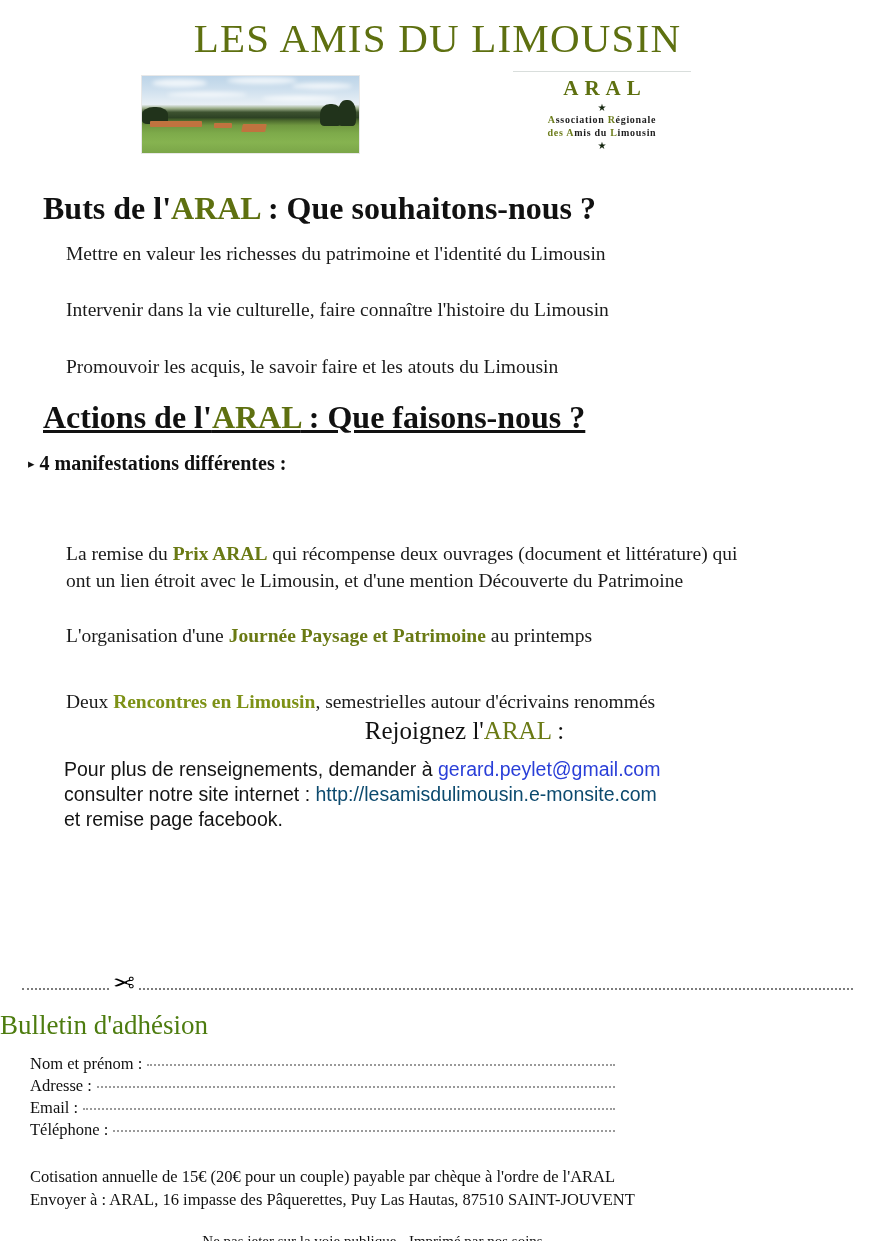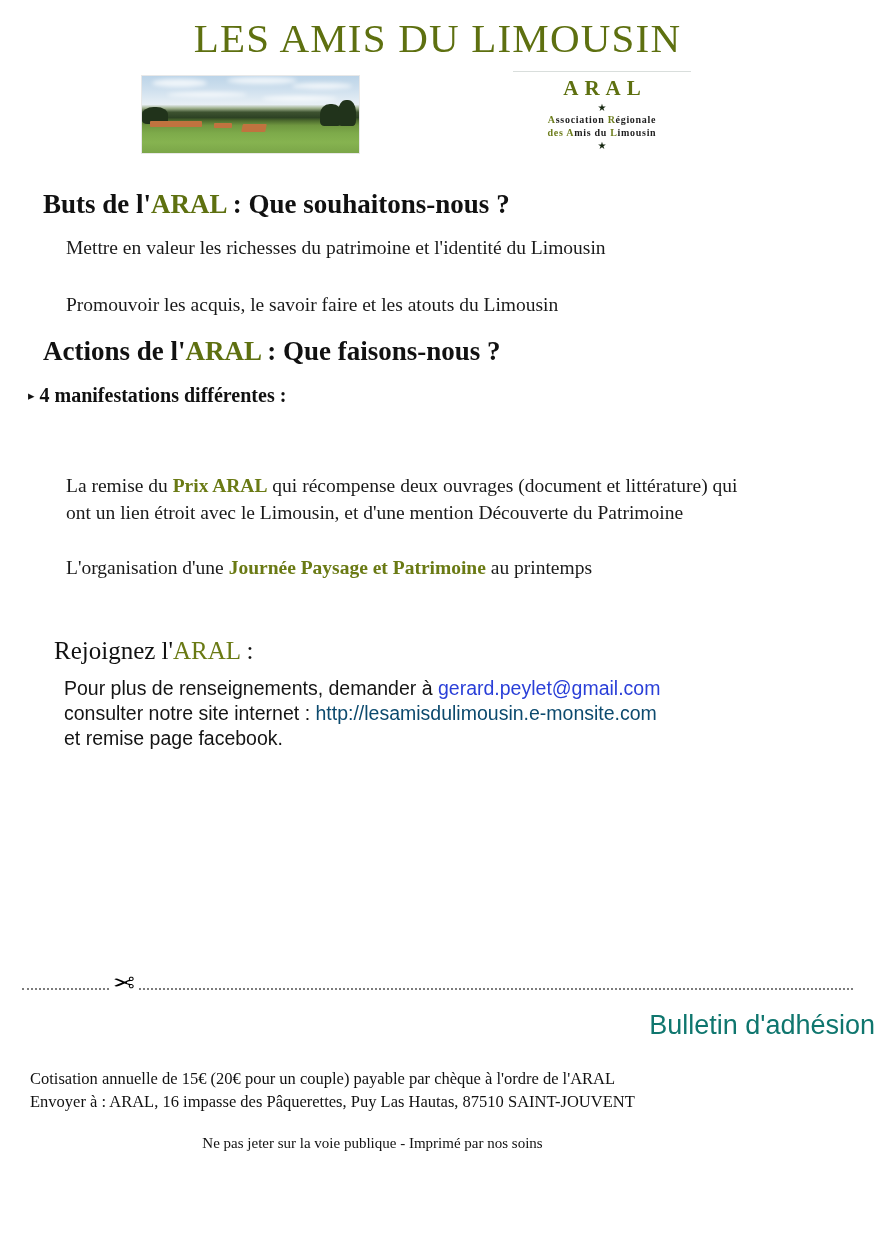--- a/index.html
+++ b/index.html
@@ -114,21 +114,21 @@
     line-height: 13px;
     white-space: nowrap;
   }
   .logo-sub .g { color: #6d7d1c; }
 
   
   .content { padding: 0 0 0 0; }
 
   h2.section-heading {
     font-family: "Liberation Serif", "DejaVu Serif", serif;
-    font-size: 27px;
+    font-size: 32px;
     font-weight: bold;
     color: #111111;
     margin: 0;
     padding: 0 0 0 43px;
     line-height: 1.25;
   }
   h2.section-heading .g { color: #5e7010; }
 
   .para {
     font-family: "Liberation Serif", "DejaVu Serif", serif;
@@ -203,25 +203,25 @@
     font-size: 26px;
     line-height: 26px;
     color: #000;
     background: #fff;
     padding: 0 3px;
     transform: scaleX(-1);
   }
 
   
   .bulletin-title {
-    text-align: right;
-    font-family: Liberation Sans, sans-serif;
+    text-align: left;
+    font-family: Liberation Serif, serif;
     font-size: 27px;
     font-weight: normal;
-    color: #0f766e;
+    color: #4d7c0f;
     margin: 0;
     padding-top: 8px;
     line-height: 1.3;
   }
 
   .form {
     padding-left: 30px;
     padding-top: 10px;
   }
   .form-row {
@@ -290,51 +290,71 @@
     <div class="logo-star">★</div>
   </div>
 
 </div>
 
 <div class="content">
 
   <h2 class="section-heading" style="margin-top:22px;"><span>Buts de l'</span><span class="g">ARAL</span><span> : Que souhaitons-nous ?</span></h2>
 
   <p class="para" style="margin-top:12px;">Mettre en valeur les richesses du patrimoine et l'identité du Limousin</p>
+  <p class="para" style="margin-top:29px;">Intervenir dans la vie culturelle, faire connaître l'histoire du Limousin</p>
   <p class="para" style="margin-top:30px; padding-right:60px;">Promouvoir les acquis, le savoir faire et les atouts du Limousin</p>
 
-  <h2 class="section-heading" style="margin-top:17px;"><span>Actions de l'</span><span class="g">ARAL</span><span> : Que faisons-nous ?</span></h2>
+  <h2 class="section-heading" style="margin-top:17px;text-decoration:underline;"><span>Actions de l'</span><span class="g">ARAL</span><span> : Que faisons-nous ?</span></h2>
 
   <p class="bullet-line" style="margin-top:13px;padding-left:28px;"><span class="tri">▸</span><span>4 manifestations différentes :</span></p>
 
 
   <p class="para" style="margin-top:63px; padding-right:120px;"><span>La remise du </span><span class="g">Prix ARAL</span><span> qui récompense deux ouvrages (document et littérature) qui ont un lien étroit avec le Limousin, et d'une mention Découverte du Patrimoine</span></p>
 
   <p class="para" style="margin-top:28px; padding-right:60px;"><span>L'organisation d'une </span><span class="g">Journée Paysage et Patrimoine</span><span> au printemps</span></p>
 
-
-  <h2 class="join-heading" style="margin-top:54px;"><span>Rejoignez l'</span><span class="g">ARAL</span><span> :</span></h2>
+  <p class="para" style="margin-top:39px; padding-right:40px;"><span>Deux </span><span class="g2">Rencontres en Limousin</span><span>, semestrielles autour d'écrivains renommés</span></p>
+
+  <h2 class="join-heading" style="text-align:center;"><span>Rejoignez l'</span><span class="g">ARAL</span><span> :</span></h2>
 
   <p class="contact" style="margin-top:9px;"><span>Pour plus de renseignements, demander à </span><span class="mail">gerard.peylet@gmail.com</span></p>
 
   <p class="contact"><span>consulter notre site internet : </span><span class="url">http://lesamisdulimousin.e-monsite.com</span></p>
 
   <p class="contact">et remise page facebook.</p>
 
 </div>
 
 <div class="cut-wrap">
   <div class="cut-line"></div>
   <div class="scissors">✂</div>
 </div>
 
 <div style="position:absolute; left:0; top:1000px; width:875px;">
 
   <h2 class="bulletin-title">Bulletin d'adhésion</h2>
 
+  <div class="form">
+    <div class="form-row">
+      <span class="label">Nom et prénom :</span>
+      <span class="leader"></span>
+    </div>
+    <div class="form-row">
+      <span class="label">Adresse :</span>
+      <span class="leader"></span>
+    </div>
+    <div class="form-row">
+      <span class="label">Email :</span>
+      <span class="leader"></span>
+    </div>
+    <div class="form-row">
+      <span class="label">Téléphone :</span>
+      <span class="leader"></span>
+    </div>
+  </div>
 
   <div class="footer-block">
     <div>Cotisation annuelle de 15€ (20€ pour un couple) payable par chèque à l'ordre de l'ARAL</div>
     <div>Envoyer à : ARAL, 16 impasse des Pâquerettes, Puy Las Hautas, 87510 SAINT-JOUVENT</div>
   </div>
 
   <div class="legal">Ne pas jeter sur la voie publique - Imprimé par nos soins</div>
 
 </div>
 

